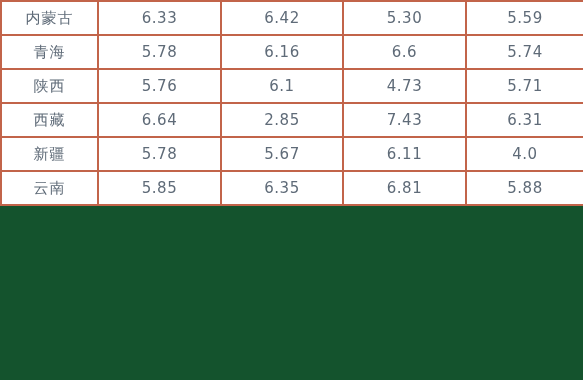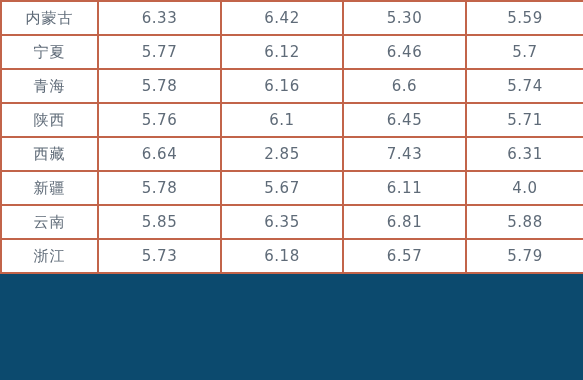--- a/index.html
+++ b/index.html
@@ -9,21 +9,21 @@
   }
   body {
     width: 583px;
     height: 380px;
     overflow: hidden;
     font-family: "DejaVu Sans", "Liberation Sans", sans-serif;
   }
   .table-wrap {
     width: 583px;
     height: 380px;
-    background: #0c4a6e;
+    background: #14532d;
     box-sizing: border-box;
   }
   table.data-table {
     border-collapse: collapse;
     table-layout: fixed;
     width: 583px;
     margin: 0;
     padding: 0;
   }
   table.data-table col.c-name  { width: 97px; }
@@ -67,38 +67,31 @@
     </colgroup>
     <tbody>
       <tr>
         <td class="name-cell">内蒙古</td>
         <td class="value-cell">6.33</td>
         <td class="value-cell">6.42</td>
         <td class="value-cell">5.30</td>
         <td class="value-cell">5.59</td>
       </tr>
       <tr>
-        <td class="name-cell">宁夏</td>
-        <td class="value-cell">5.77</td>
-        <td class="value-cell">6.12</td>
-        <td class="value-cell">6.46</td>
-        <td class="value-cell">5.7</td>
-      </tr>
-      <tr>
         <td class="name-cell">青海</td>
         <td class="value-cell">5.78</td>
         <td class="value-cell">6.16</td>
         <td class="value-cell">6.6</td>
         <td class="value-cell">5.74</td>
       </tr>
       <tr>
         <td class="name-cell">陕西</td>
         <td class="value-cell">5.76</td>
         <td class="value-cell">6.1</td>
-        <td class="value-cell">6.45</td>
+        <td class="value-cell">4.73</td>
         <td class="value-cell">5.71</td>
       </tr>
       <tr>
         <td class="name-cell">西藏</td>
         <td class="value-cell">6.64</td>
         <td class="value-cell">2.85</td>
         <td class="value-cell">7.43</td>
         <td class="value-cell">6.31</td>
       </tr>
       <tr>
@@ -108,22 +101,15 @@
         <td class="value-cell">6.11</td>
         <td class="value-cell">4.0</td>
       </tr>
       <tr>
         <td class="name-cell">云南</td>
         <td class="value-cell">5.85</td>
         <td class="value-cell">6.35</td>
         <td class="value-cell">6.81</td>
         <td class="value-cell">5.88</td>
       </tr>
-      <tr>
-        <td class="name-cell">浙江</td>
-        <td class="value-cell">5.73</td>
-        <td class="value-cell">6.18</td>
-        <td class="value-cell">6.57</td>
-        <td class="value-cell">5.79</td>
-      </tr>
     </tbody>
   </table>
 </div>
 
 </body></html>

